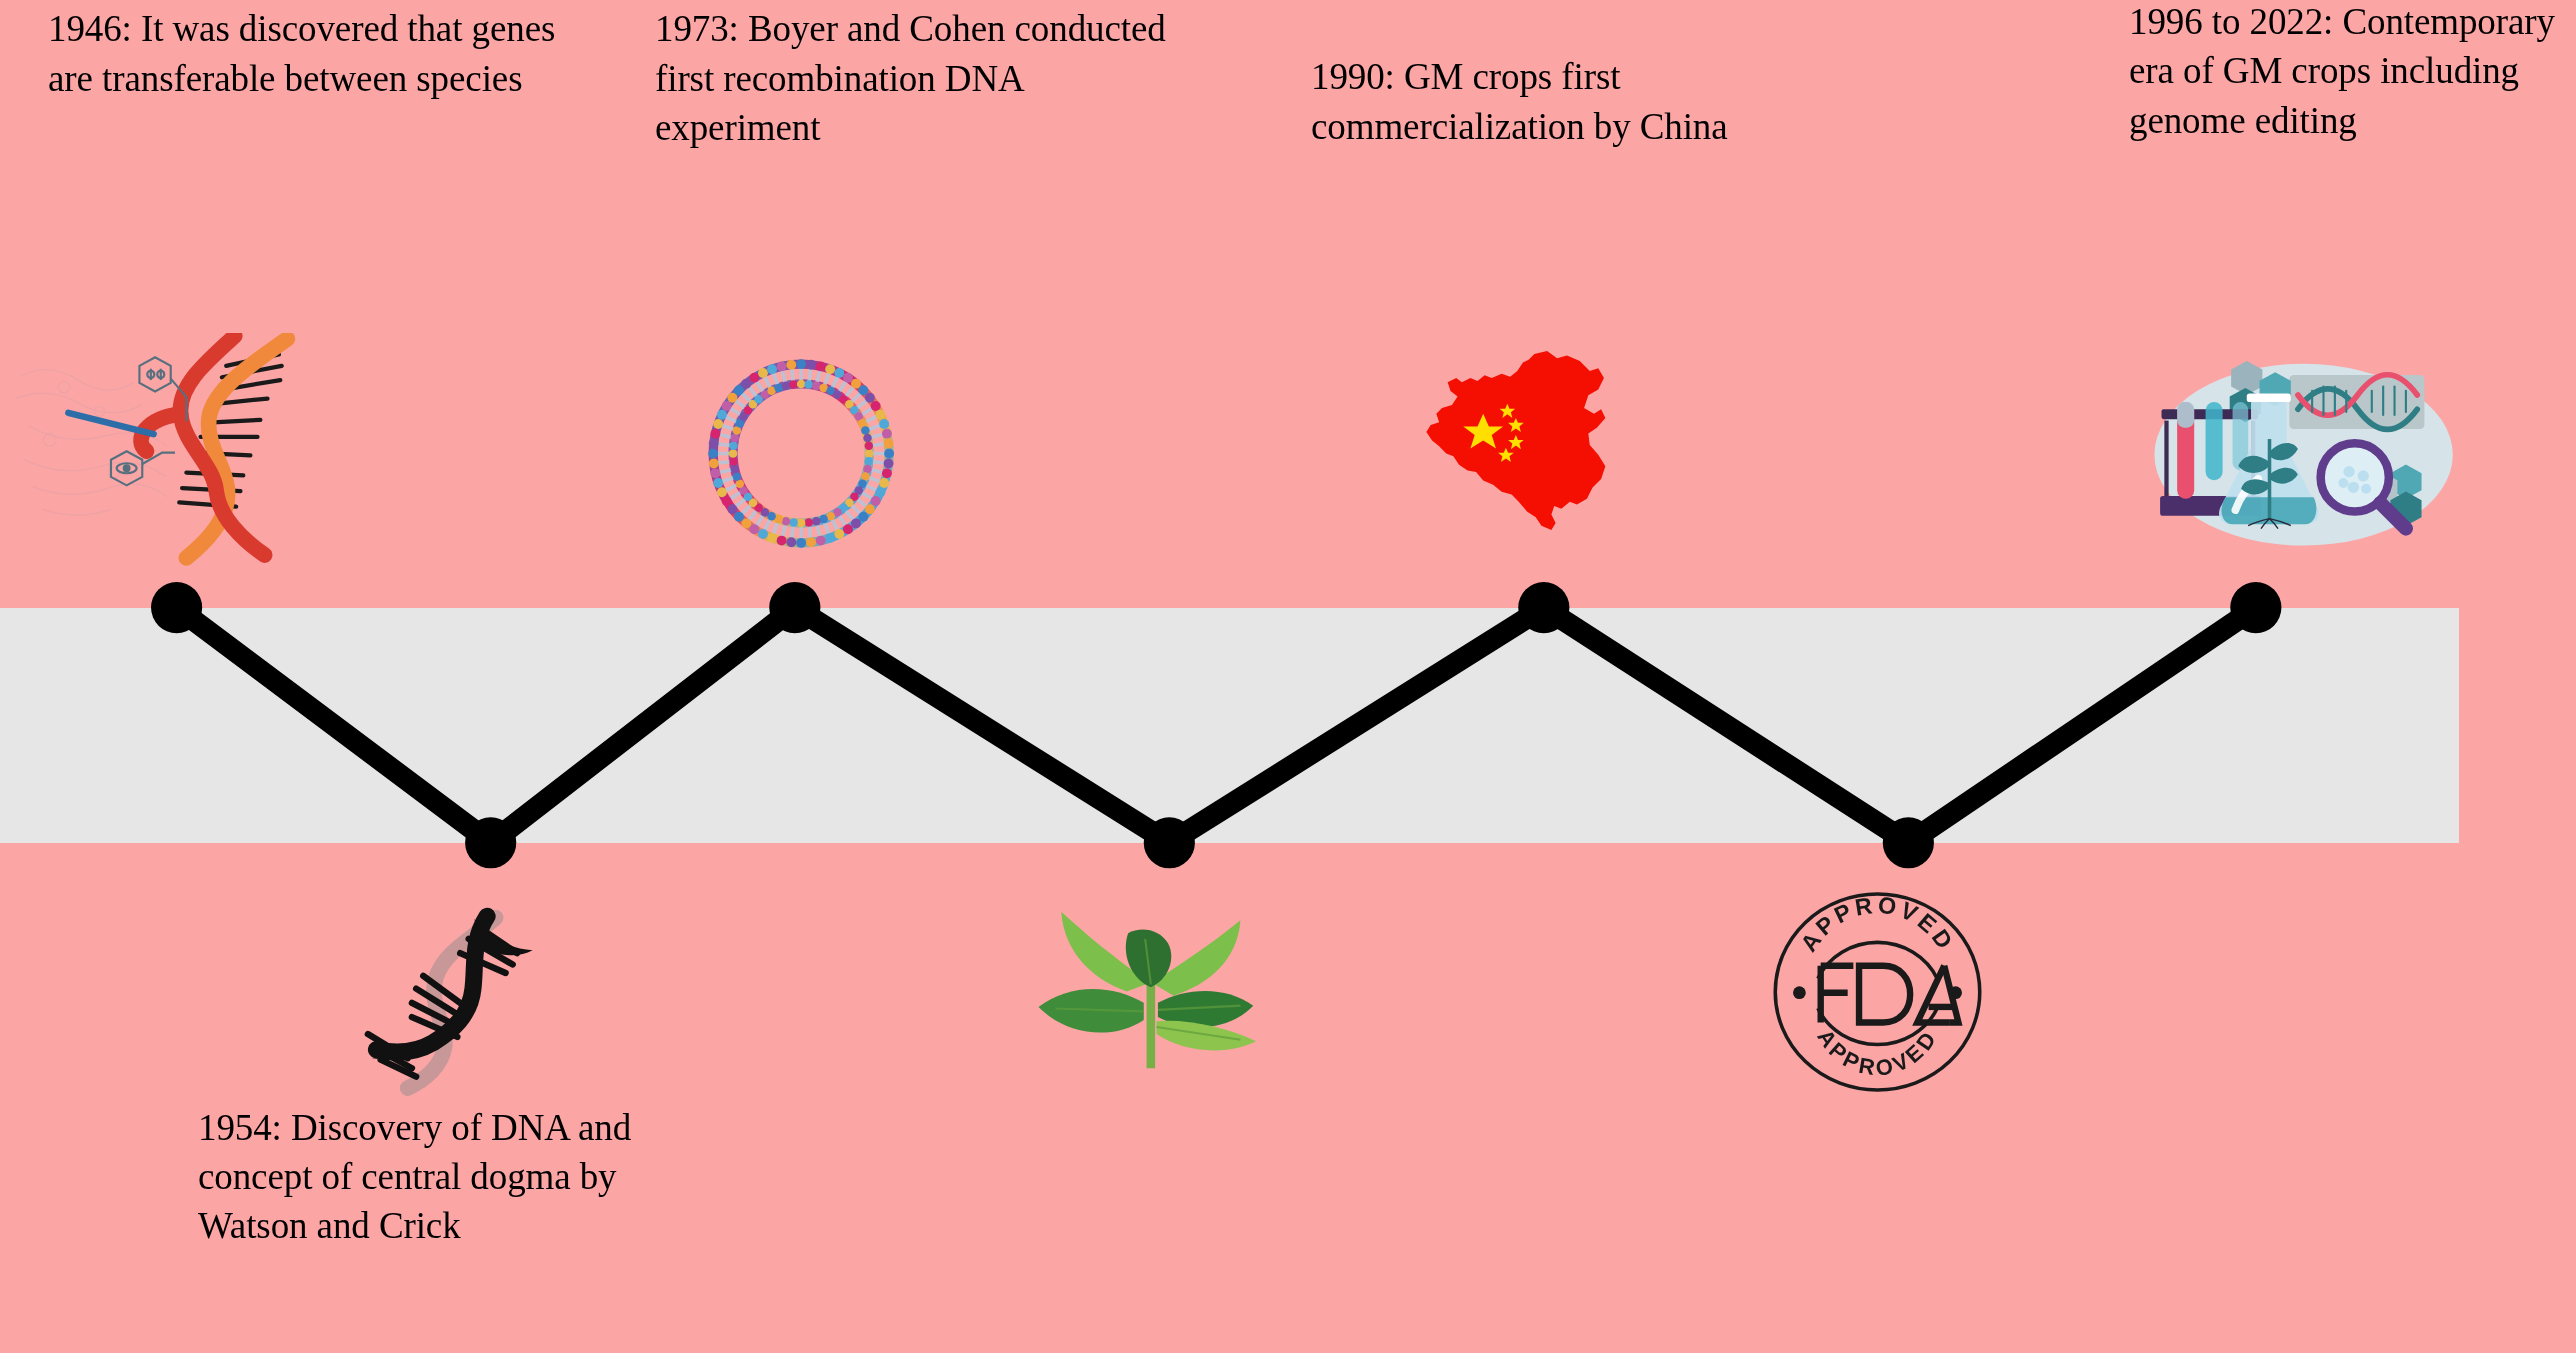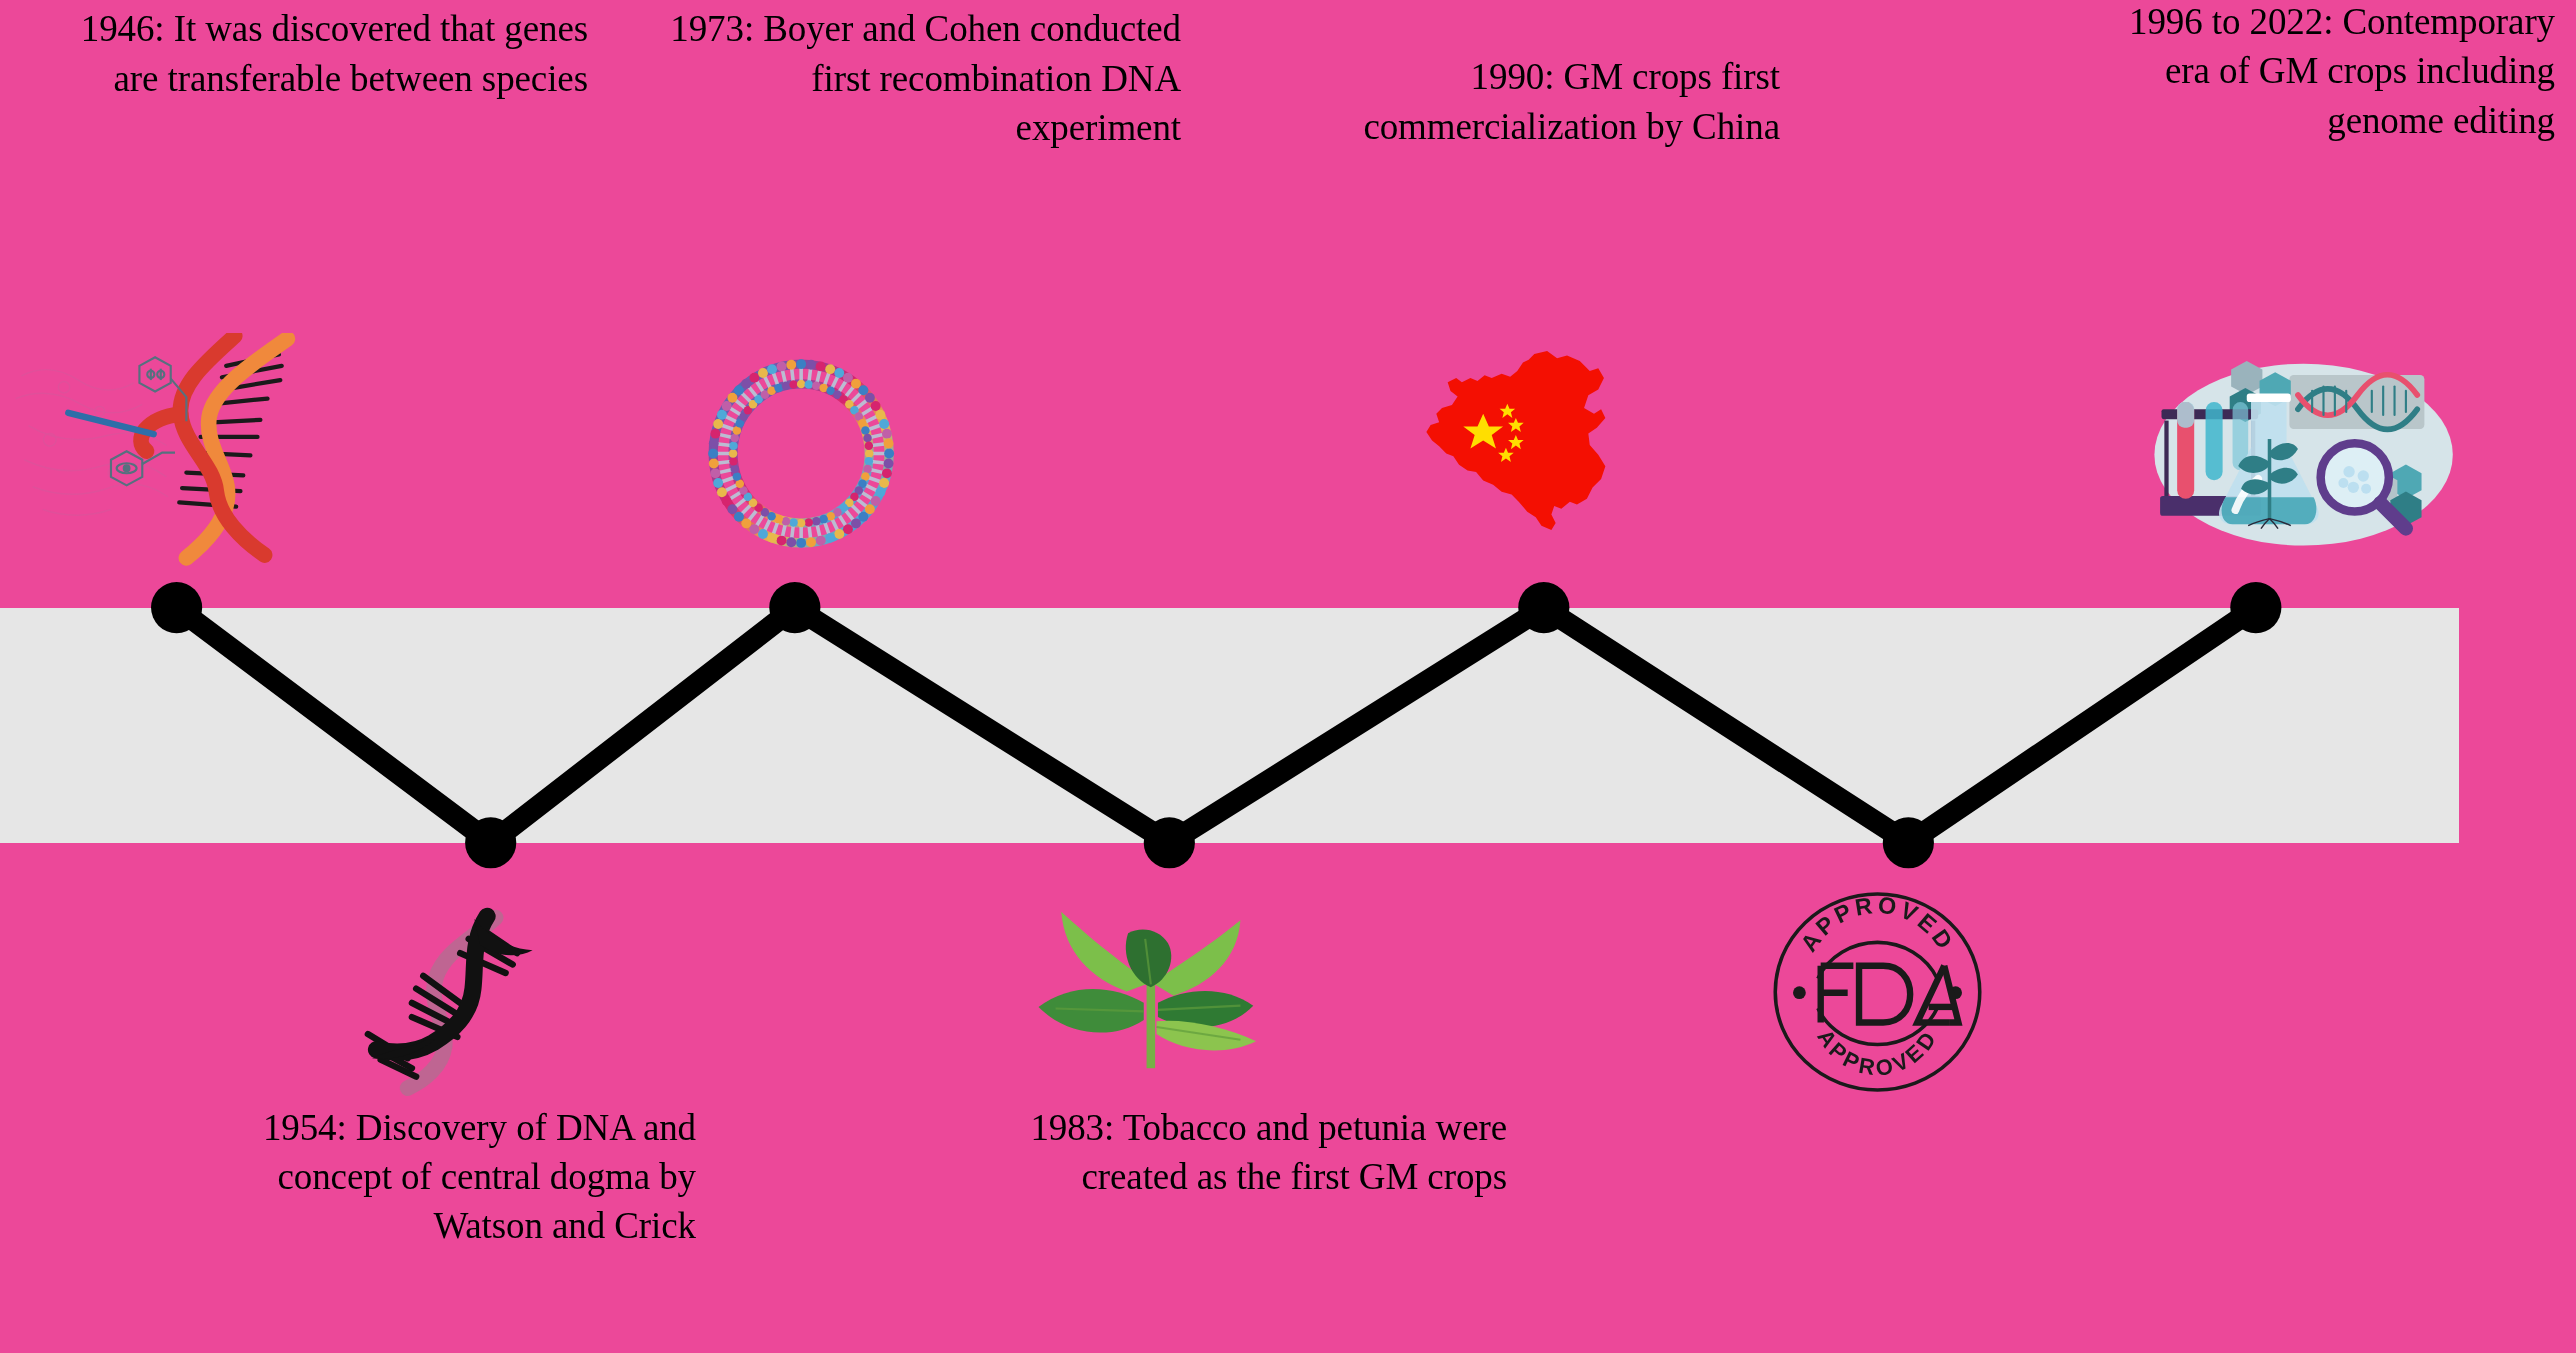--- a/index.html
+++ b/index.html
@@ -5,25 +5,24 @@
 <style>
   html, body {
     margin: 0;
     padding: 0;
     background: #ffffff;
   }
   #canvas {
     position: relative;
     width: 2576px;
     height: 1353px;
-    background: #ec4899;
+    background: #fca5a5;
     overflow: hidden;
     font-family: "Liberation Serif", "DejaVu Serif", serif;
     color: #000000;
-    text-align: right;
   }
 
   
   .band {
     position: absolute;
     left: 0;
     top: 608px;
     width: 2459px;
     height: 235px;
     background: #e6e6e6;
@@ -92,21 +91,20 @@
         <circle cx="3174" cy="855" r="36" fill="#000000"></circle>
       </g>
   </svg>
 
   <div class="note note-top-1">1946: It was discovered that genes are transferable between species</div>
   <div class="note note-top-2">1973: Boyer and Cohen conducted first recombination DNA experiment</div>
   <div class="note note-top-3">1990: GM crops first commercialization by China</div>
   <div class="note note-top-4">1996 to 2022: Contemporary era of GM crops including genome editing</div>
 
   <div class="note note-bot-1">1954: Discovery of DNA and concept of central dogma by Watson and Crick</div>
-  <div class="note note-bot-2">1983: Tobacco and petunia were created as the first GM crops</div>
 
   <div class="illus ill-dna-helix-color">
     <svg viewBox="0 0 440 330" width="313" height="235">
 
       <g opacity="0.10" fill="none" stroke="#7b92a8" stroke-width="2">
         <path d="M30 60 q40 -20 80 6 q40 26 78 4"></path>
         <path d="M22 92 q46 -18 92 8 q44 24 86 0"></path>
         <path d="M40 130 q50 30 110 14 q48 -12 84 14"></path>
         <path d="M34 178 q54 26 112 8 q46 -14 88 16"></path>
         <path d="M46 216 q52 20 106 2 q44 -16 84 12"></path>

